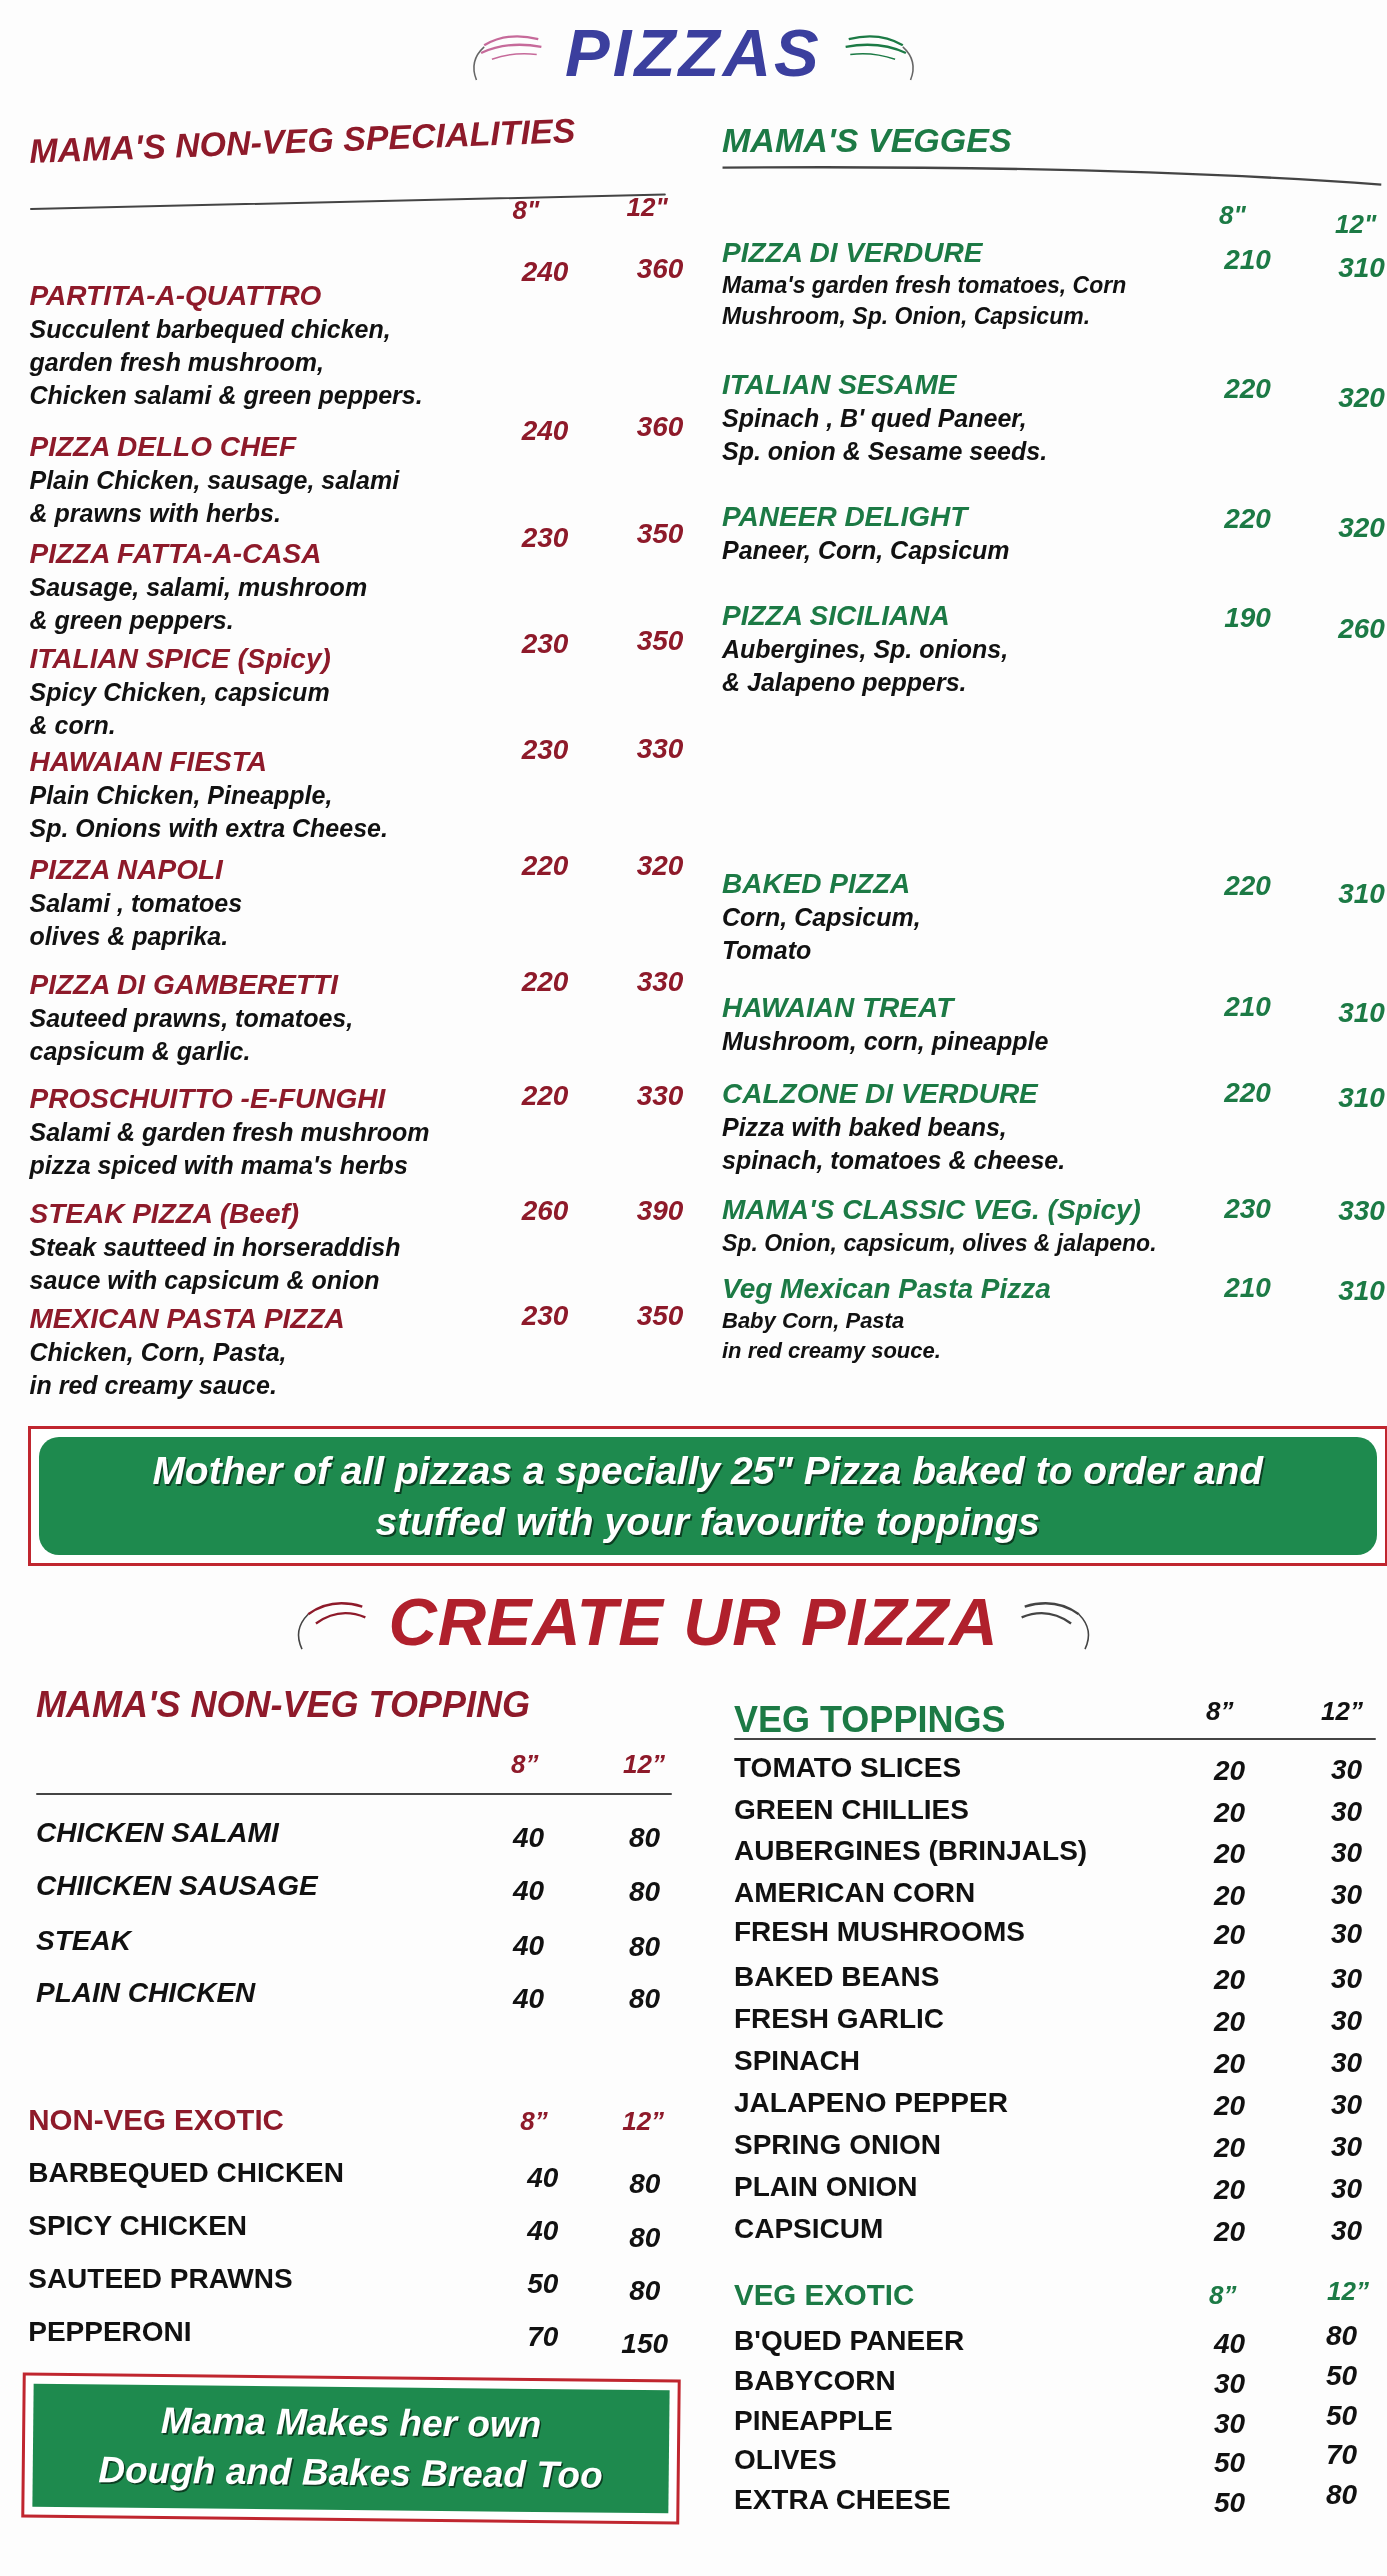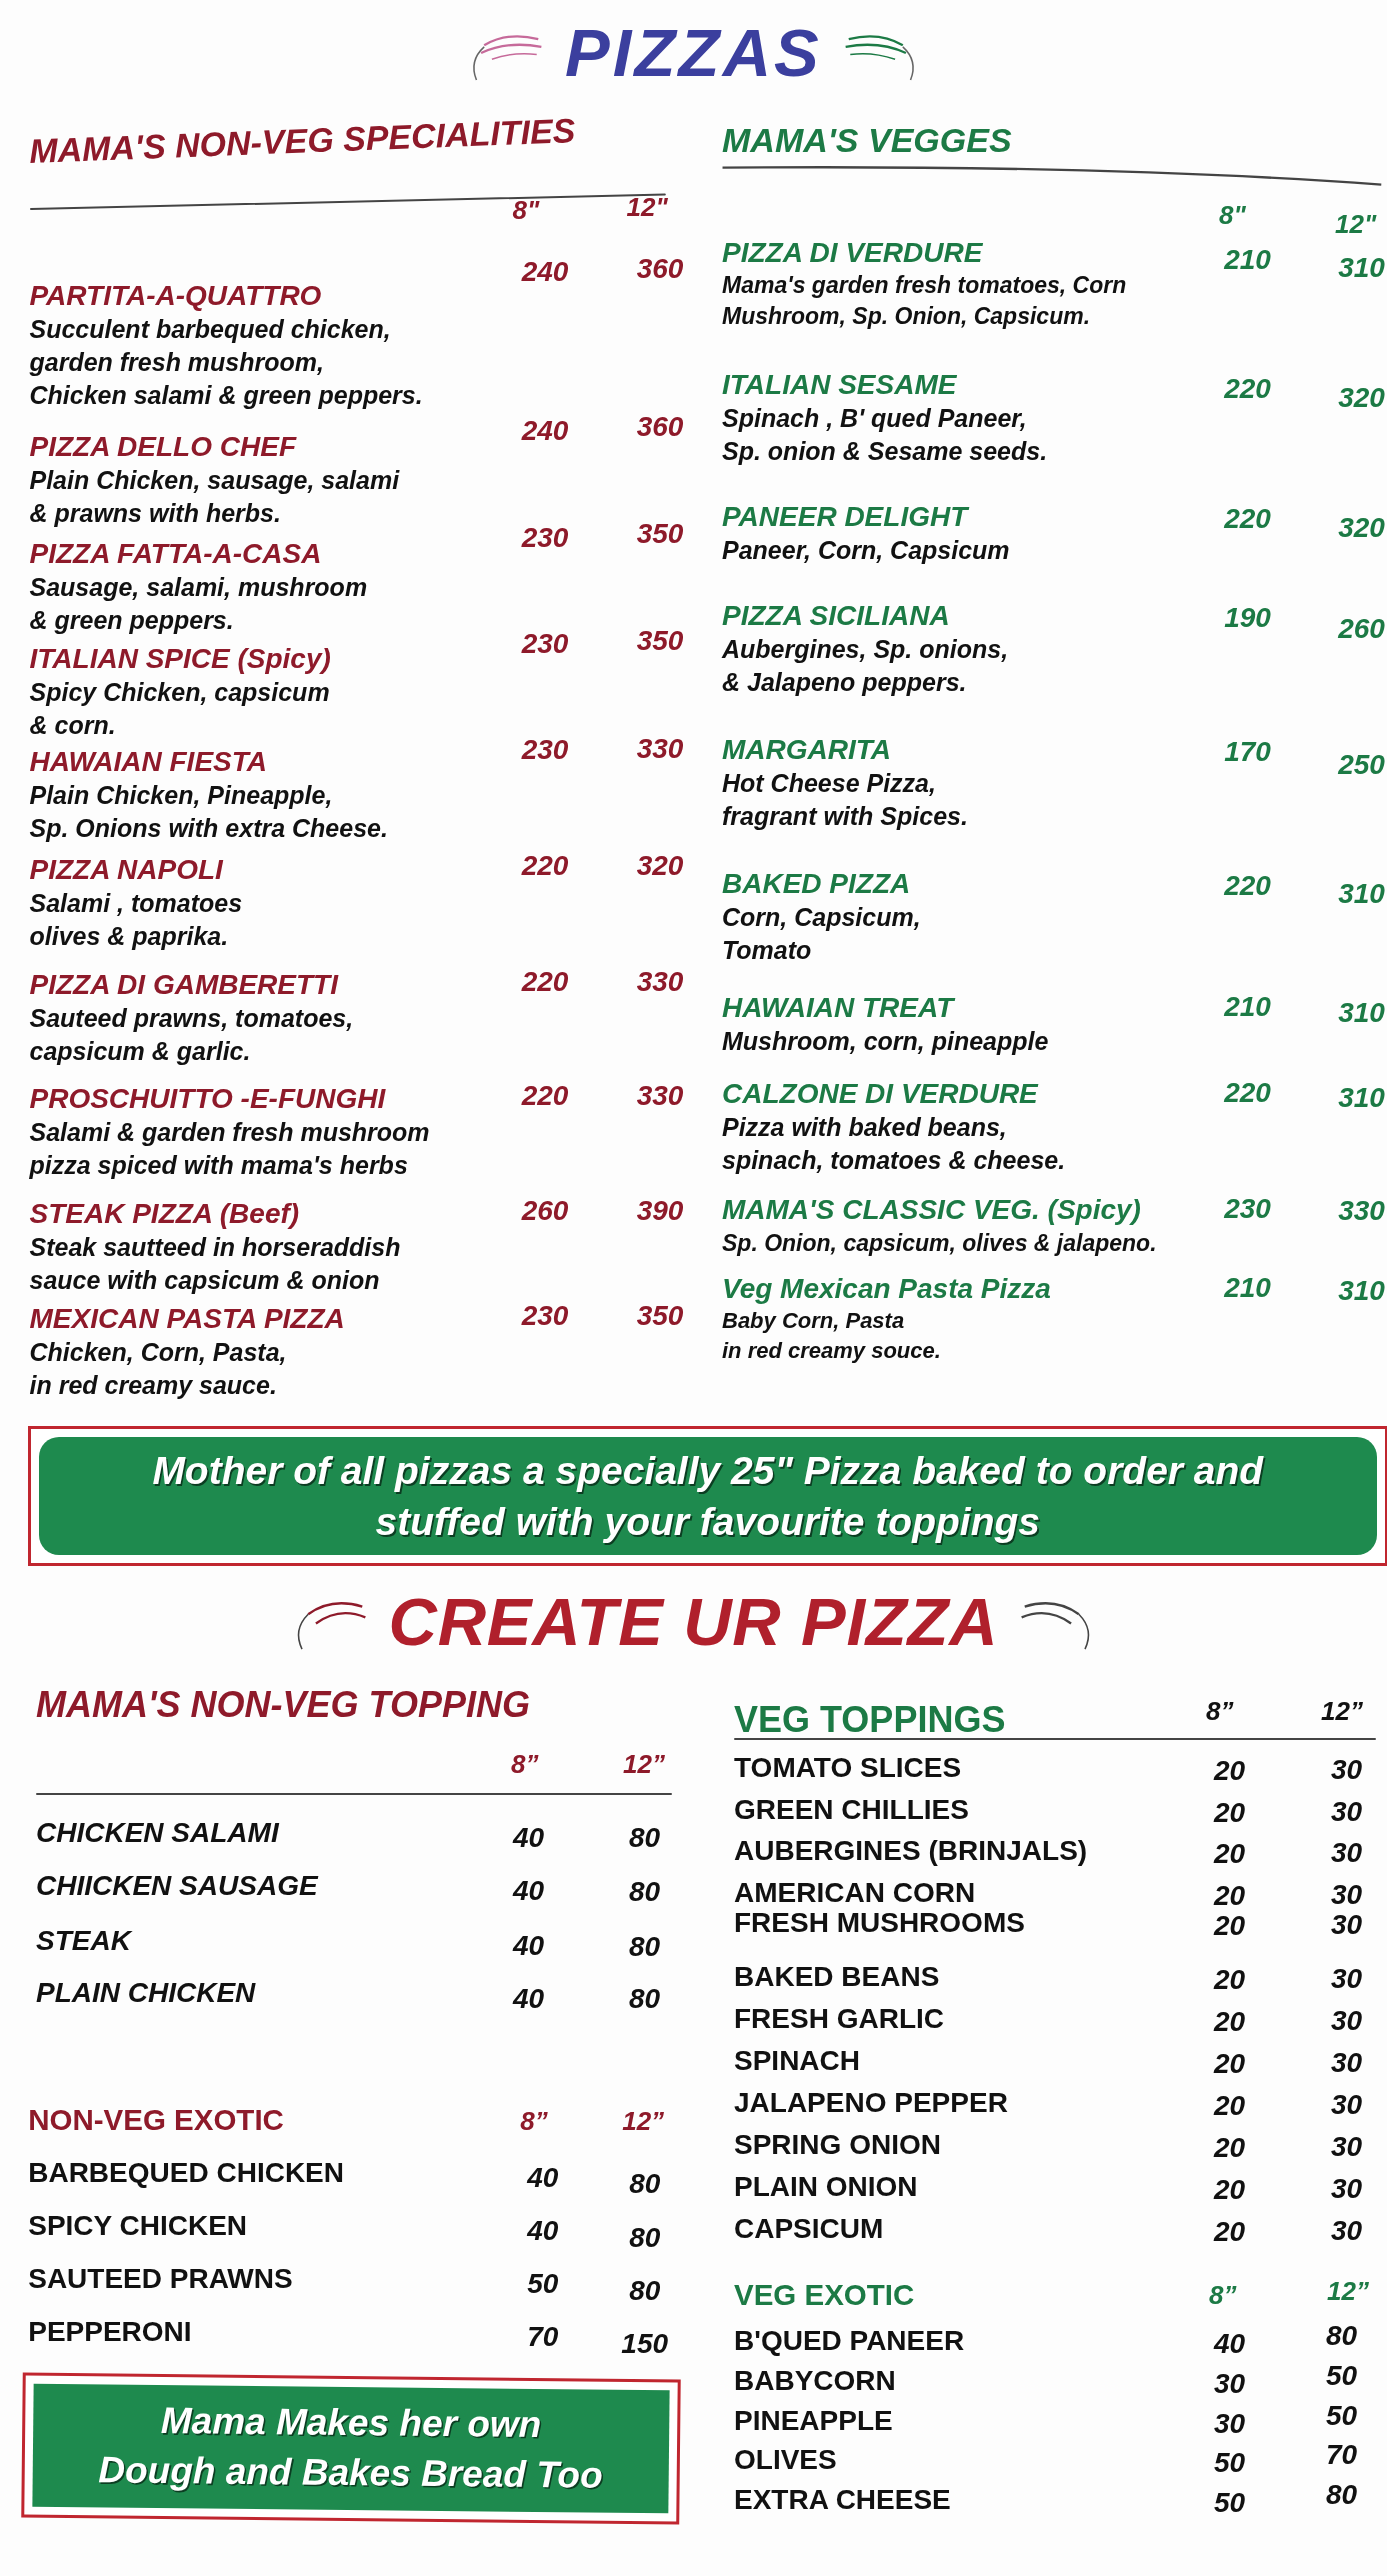--- a/index.html
+++ b/index.html
@@ -178,27 +178,20 @@
       <span class="price green" style="left:483px; top:3.1px;">220</span>
       <span class="price green" style="left:597px; top:12.4px;">320</span>
     </div>
     <div class="item" style="top:483px;">
       <div class="item-name green">PIZZA SICILIANA</div>
       <div class="item-desc">Aubergines, Sp. onions,
 &amp; Jalapeno peppers.</div>
       <span class="price green" style="left:483px; top:3.1px;">190</span>
       <span class="price green" style="left:597px; top:14px;">260</span>
     </div>
-    <div class="item" style="top:617px;">
-      <div class="item-name green">MARGARITA</div>
-      <div class="item-desc">Hot Cheese Pizza,
-fragrant with Spices.</div>
-      <span class="price green" style="left:483px; top:3.1px;">170</span>
-      <span class="price green" style="left:597px; top:15.5px;">250</span>
-    </div>
     <div class="item" style="top:751px;">
       <div class="item-name green">BAKED PIZZA</div>
       <div class="item-desc">Corn, Capsicum,
 Tomato</div>
       <span class="price green" style="left:483px; top:3.1px;">220</span>
       <span class="price green" style="left:597px; top:11px;">310</span>
     </div>
     <div class="item" style="top:875px;">
       <div class="item-name green">HAWAIAN TREAT</div>
       <div class="item-desc">Mushroom, corn, pineapple</div>
@@ -327,21 +320,21 @@
     <div class="top-row" style="top:147px;">
       <span class="name" style="font-style:normal;">AUBERGINES (BRINJALS)</span>
       <span class="p" style="left:453px; top:3.1px;">20</span>
       <span class="p" style="left:570px; top:1.6px;">30</span>
     </div>
     <div class="top-row" style="top:189px;">
       <span class="name" style="font-style:normal;">AMERICAN CORN</span>
       <span class="p" style="left:453px; top:3.1px;">20</span>
       <span class="p" style="left:570px; top:1.6px;">30</span>
     </div>
-    <div class="top-row" style="top:219px;">
+    <div class="top-row" style="top:228px;">
       <span class="name" style="font-style:normal;">FRESH MUSHROOMS</span>
       <span class="p" style="left:453px; top:3.1px;">20</span>
       <span class="p" style="left:570px; top:1.6px;">30</span>
     </div>
     <div class="top-row" style="top:273px;">
       <span class="name" style="font-style:normal;">BAKED BEANS</span>
       <span class="p" style="left:453px; top:3.1px;">20</span>
       <span class="p" style="left:570px; top:1.6px;">30</span>
     </div>
     <div class="top-row" style="top:315px;">

